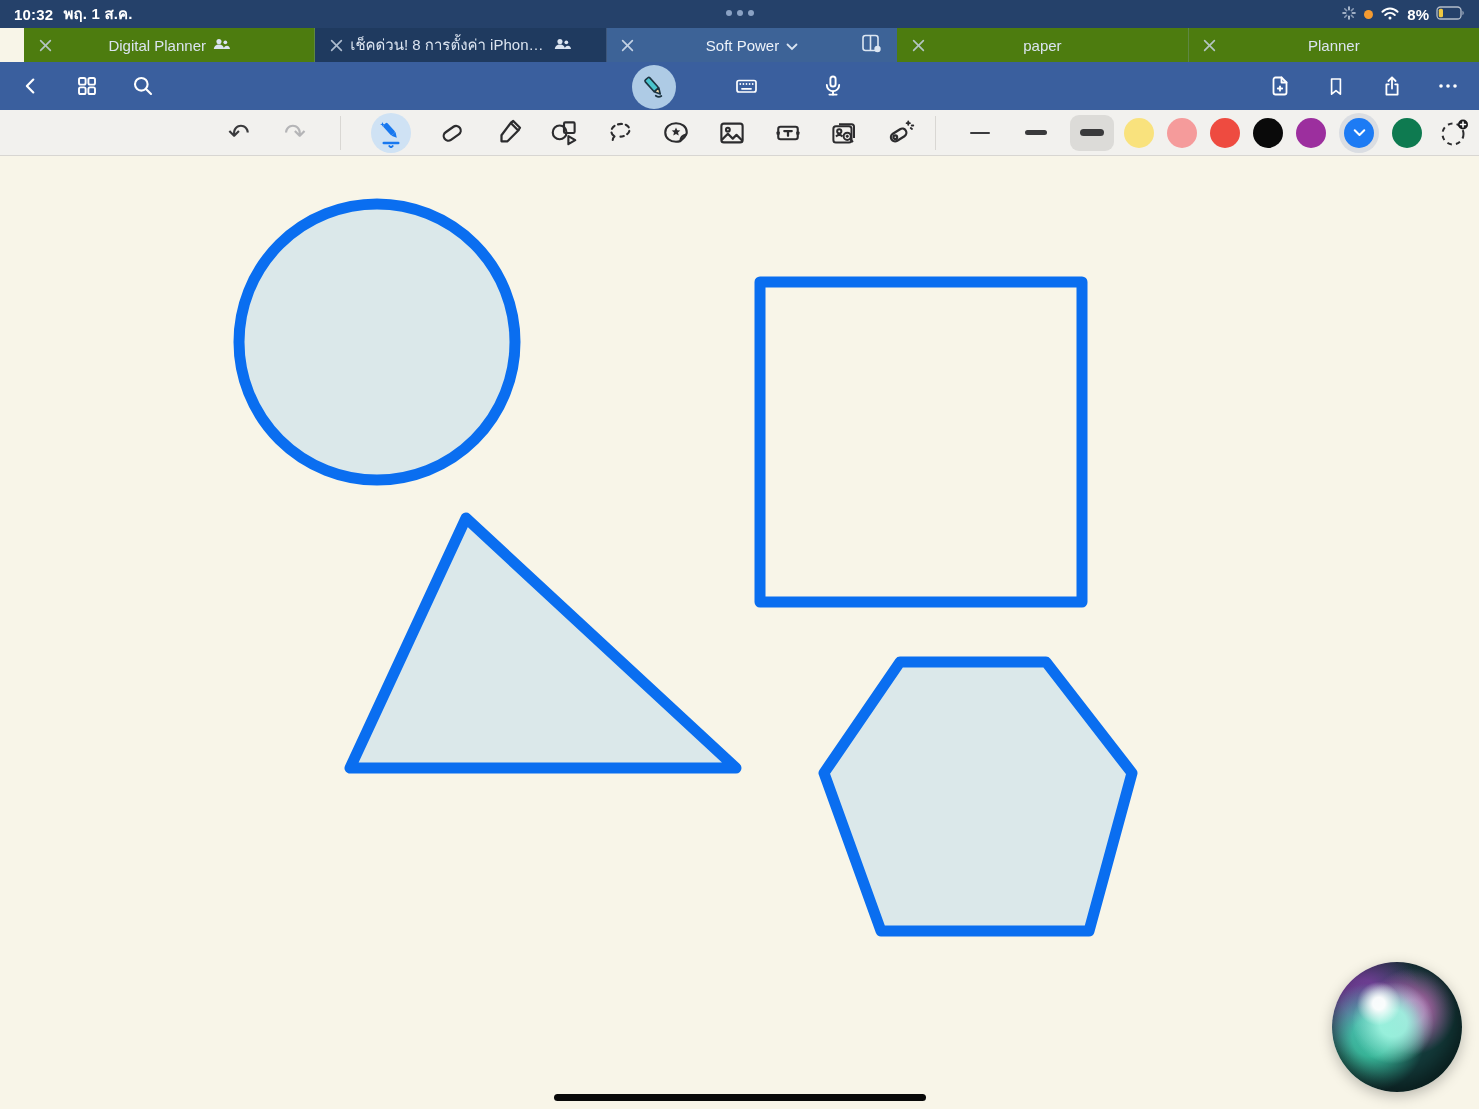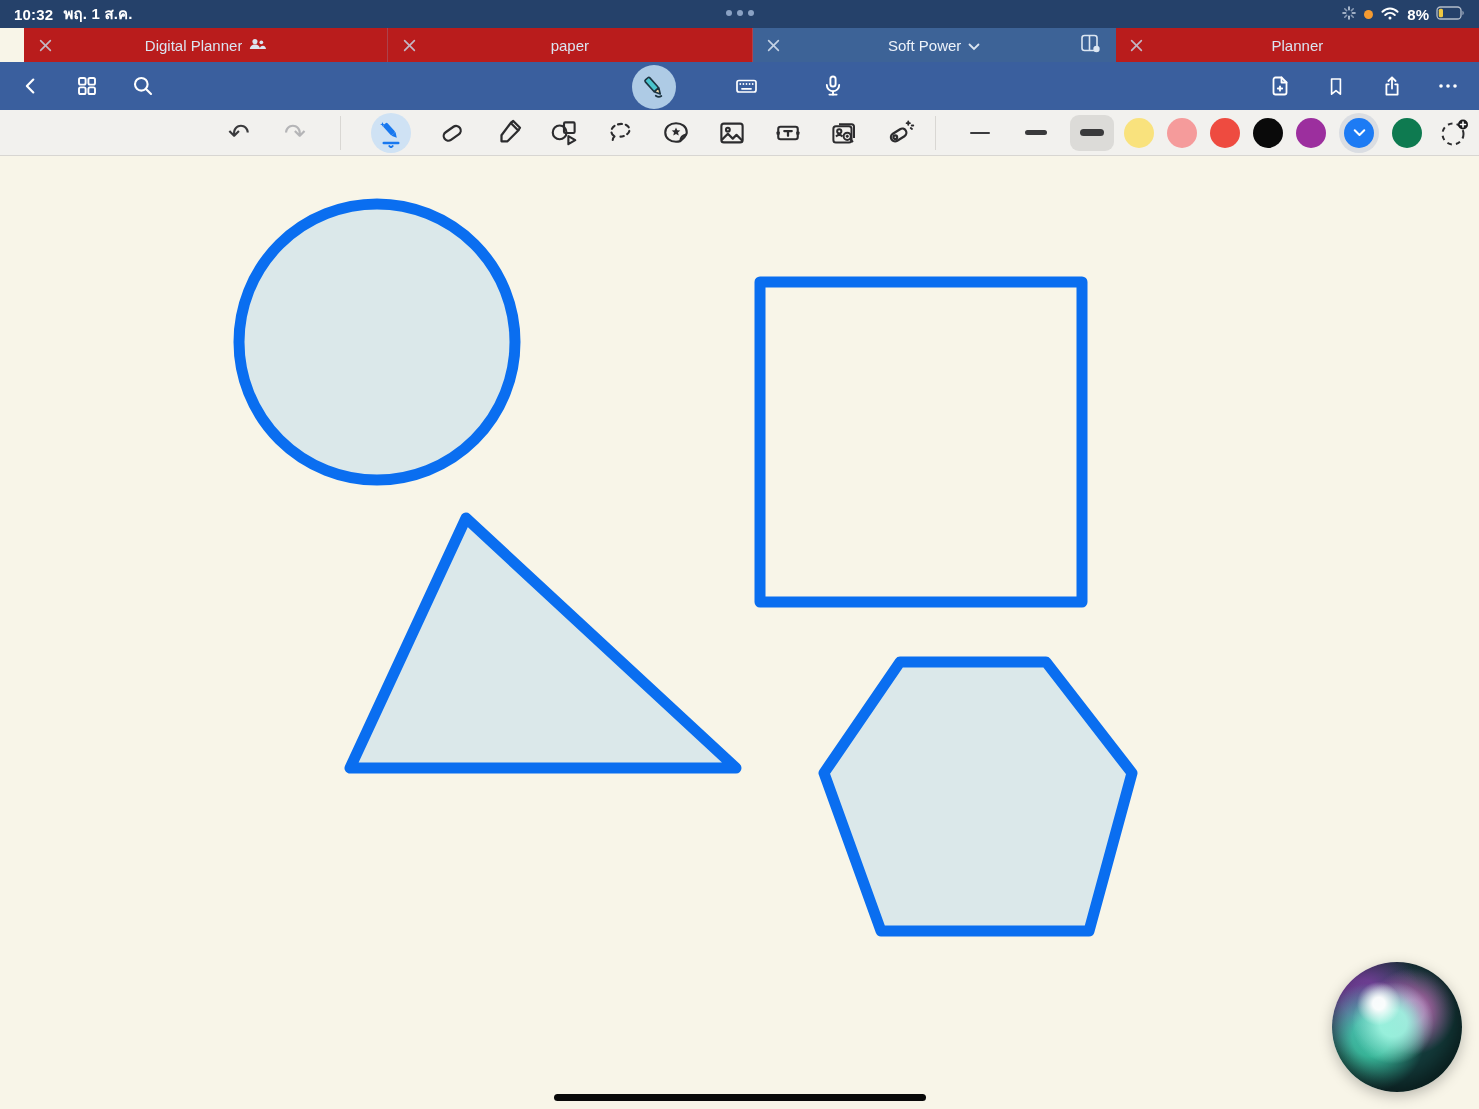--- a/index.html
+++ b/index.html
@@ -9,21 +9,21 @@
 
   
   .status-bar { height:28px; background:#25416a; display:flex; align-items:center; justify-content:space-between; padding:0 14px; color:#fff; font-size:15px; font-weight:700; position:relative;gap:7px; }
   .sb-left { display:flex; gap:10px; align-items:center; letter-spacing:.2px; }
   .sb-center { position:absolute; left:50%; top:10px; transform:translateX(-50%); display:flex; gap:5px; }
   .sb-center i { width:6px; height:6px; border-radius:50%; background:#8ba2c4; }
   .sb-right { display:flex; align-items:center; gap:7px; font-weight:600; }
   .orange-dot { width:9px; height:9px; border-radius:50%; background:#f59b31; }
 
   
-  .tab-bar { height:34px; background:#b91c1c; display:flex;margin-left:24px; }
+  .tab-bar { height:34px; background:#4d7c0f; display:flex;margin-left:24px; }
   .tab { flex:1 1 0; position:relative; display:flex; align-items:center; justify-content:center; border-right:1px solid rgba(140,165,200,.28); color:#dbe4f0; font-size:15px; }
   .tab:last-child { border-right:none; }
   .tab.darker { background:#1f3a5f; }
   .tab.active { background:#3d6397; border-right:none; color:#eef3fa; }
   .tab .close { position:absolute; left:11px; top:50%; transform:translateY(-50%); width:20px; height:20px; display:flex; align-items:center; justify-content:center; opacity:.85; }
   .tab-title-wrap { display:flex; align-items:center; gap:7px; max-width:76%; }
   .tab-title { white-space:nowrap; overflow:hidden; text-overflow:ellipsis; }
   .tab .right-ico { position:absolute; right:14px; top:50%; transform:translateY(-50%); }
 
   
@@ -131,30 +131,38 @@
         <span>
           <svg width="17" height="14" viewBox="0 0 20 16" fill="#dbe4f0">
               <circle cx="7" cy="5" r="3"></circle>
               <path d="M1,14 c0-3.3 2.7-5.5 6-5.5 s6,2.2 6,5.5 z"></path>
               <circle cx="14.5" cy="6" r="2.2"></circle>
               <path d="M12.5,14 c.2-2.4 1.6-4 4-4 2,0 3.3,1.6 3.5,4 z"></path>
             </svg>
         </span>
       </span>
     </div>
-    <div class="tab">
+    <div class="tab darker">
       <span class="close">
         <svg width="13" height="13" viewBox="0 0 12 12" stroke="#c6d2e2" stroke-width="1.5" stroke-linecap="round">
             <line x1="1.5" y1="1.5" x2="10.5" y2="10.5"></line>
             <line x1="10.5" y1="1.5" x2="1.5" y2="10.5"></line>
           </svg>
       </span>
       <span class="tab-title-wrap">
-          <span class="tab-title">paper</span>
-        </span>
+        <span class="tab-title">เช็คด่วน! 8 การตั้งค่า iPhone…</span>
+        <span>
+          <svg width="17" height="14" viewBox="0 0 20 16" fill="#dbe4f0">
+              <circle cx="7" cy="5" r="3"></circle>
+              <path d="M1,14 c0-3.3 2.7-5.5 6-5.5 s6,2.2 6,5.5 z"></path>
+              <circle cx="14.5" cy="6" r="2.2"></circle>
+              <path d="M12.5,14 c.2-2.4 1.6-4 4-4 2,0 3.3,1.6 3.5,4 z"></path>
+            </svg>
+        </span>
+      </span>
     </div>
     <div class="tab active">
       <span class="close">
         <svg width="13" height="13" viewBox="0 0 12 12" stroke="#dce6f2" stroke-width="1.5" stroke-linecap="round">
             <line x1="1.5" y1="1.5" x2="10.5" y2="10.5"></line>
             <line x1="10.5" y1="1.5" x2="1.5" y2="10.5"></line>
           </svg>
       </span>
       <span class="tab-title-wrap">
         <span class="tab-title">Soft Power</span>
@@ -164,20 +172,31 @@
             </svg>
         </span>
       </span>
       <span class="right-ico">
         <svg width="22" height="20" viewBox="0 0 22 20" fill="none" stroke="#dce6f2" stroke-width="1.6">
           <rect x="2" y="2" width="15" height="15" rx="2.5"></rect>
             <line x1="9.5" y1="2" x2="9.5" y2="17"></line>
           <circle cx="16.5" cy="15.5" r="3.2" fill="#dce6f2" stroke="none"></circle>
         </svg>
       </span>
+    </div>
+    <div class="tab">
+      <span class="close">
+        <svg width="13" height="13" viewBox="0 0 12 12" stroke="#c6d2e2" stroke-width="1.5" stroke-linecap="round">
+            <line x1="1.5" y1="1.5" x2="10.5" y2="10.5"></line>
+            <line x1="10.5" y1="1.5" x2="1.5" y2="10.5"></line>
+          </svg>
+      </span>
+      <span class="tab-title-wrap">
+          <span class="tab-title">paper</span>
+        </span>
     </div>
     <div class="tab">
       <span class="close">
         <svg width="13" height="13" viewBox="0 0 12 12" stroke="#c6d2e2" stroke-width="1.5" stroke-linecap="round">
             <line x1="1.5" y1="1.5" x2="10.5" y2="10.5"></line>
             <line x1="10.5" y1="1.5" x2="1.5" y2="10.5"></line>
           </svg>
       </span>
       <span class="tab-title-wrap">
           <span class="tab-title">Planner</span>

